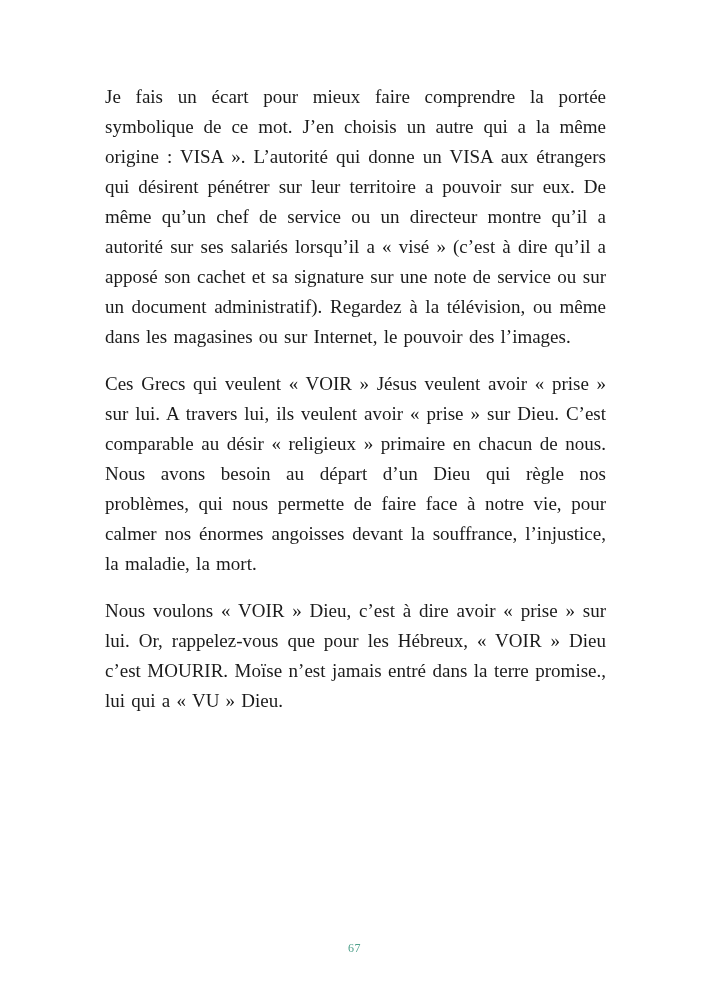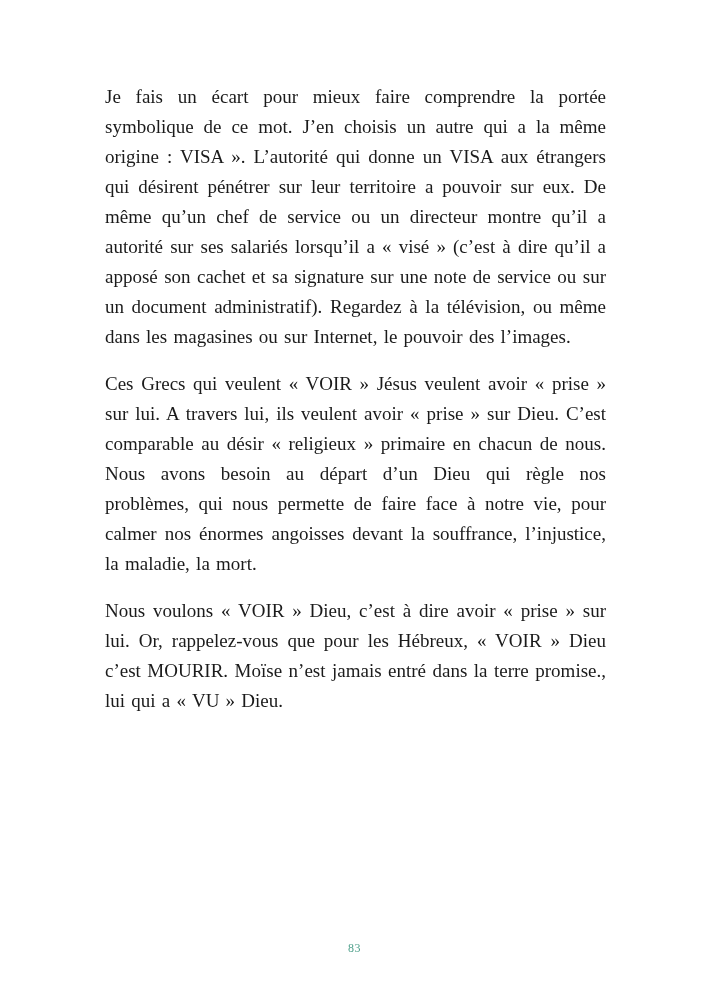--- a/index.html
+++ b/index.html
@@ -53,16 +53,16 @@
 
 <div class="page">
 
   <div class="text-block">
     <p class="para">Je fais un écart pour mieux faire comprendre la portée symbolique de ce mot. J’en choisis un autre qui a la même origine : VISA ». L’autorité qui donne un VISA aux étrangers qui désirent pénétrer sur leur territoire a pouvoir sur eux. De même qu’un chef de service ou un directeur montre qu’il a autorité sur ses salariés lorsqu’il a « visé » (c’est à dire qu’il a apposé son cachet et sa signature sur une note de service ou sur un document administratif). Regardez à la télévision, ou même dans les magasines ou sur Internet, le pouvoir des l’images.</p>
     <p class="para">Ces Grecs qui veulent « VOIR » Jésus veulent avoir « prise »  sur  lui.  A  travers  lui,  ils  veulent  avoir « prise »  sur  Dieu.  C’est  comparable  au  désir « religieux » primaire en chacun de nous. Nous avons besoin au départ d’un Dieu qui règle nos problèmes, qui nous permette de faire face à notre vie, pour calmer nos énormes angoisses devant la souffrance, l’injustice, la maladie, la mort.</p>
     <p class="para">Nous voulons « VOIR »  Dieu,  c’est  à  dire  avoir « prise »  sur  lui.  Or,  rappelez-vous  que  pour  les Hébreux,  « VOIR »  Dieu  c’est  MOURIR.  Moïse n’est  jamais  entré  dans  la  terre  promise.,  lui  qui  a « VU » Dieu.</p>
   </div>
 
   <div class="footer">
-    <span class="page-number" style="color: rgb(79, 160, 139);">83</span>
+    <span class="page-number" style="color: rgb(79, 160, 139);">67</span>
   </div>
 
 </div>
 
 </body></html>

